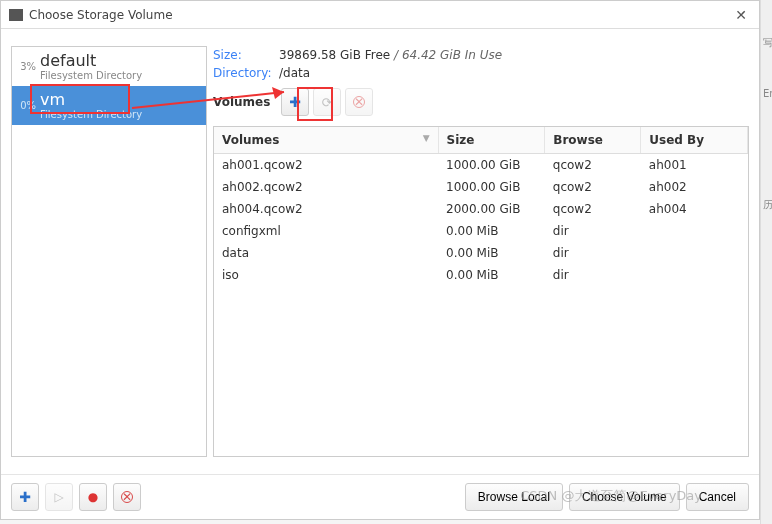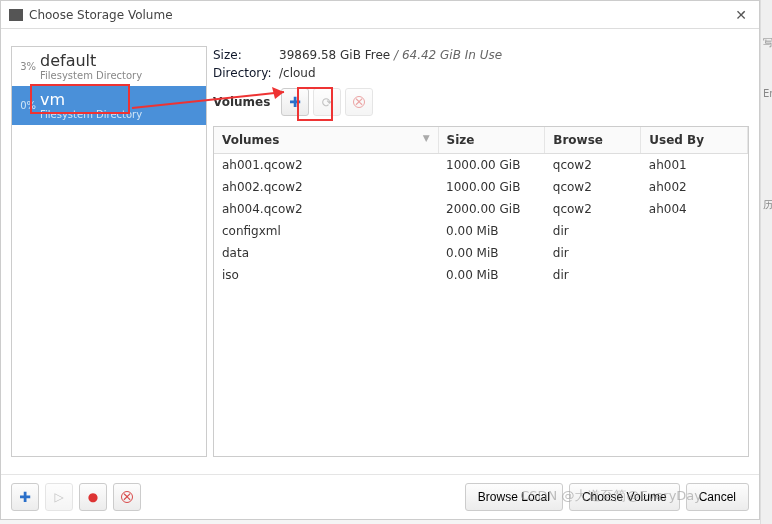--- a/index.html
+++ b/index.html
@@ -15,21 +15,21 @@
     .pool-item { display: flex; align-items: center; padding: 4px 6px; gap: 4px; cursor: pointer; }
     .pool-item.selected { background: #4a90d9; color: #fff; }
     .pool-pct { font-size: 10px; color: #888; width: 18px; text-align: right; }
     .pool-item.selected .pool-pct { color: #d0e5f7; }
     .pool-info { flex: 1; line-height: 1.2; }
     .pool-name { font-size: 16px; }
     .pool-sub { font-size: 10px; color: #888; }
     .pool-item.selected .pool-sub { color: #d0e5f7; }
     .main { flex: 1; display: flex; flex-direction: column; min-height: 0; }
     .inforow { display: flex; padding: 2px 0; font-size: 12px; }
-    .inforow .lbl { width: 66px; color: #0f172a; }
+    .inforow .lbl { width: 66px; color: #3b82f6; }
     .inforow .val { color: #333; }
     .inforow .italic { font-style: italic; color: #666; }
     .vol-header { display: flex; align-items: center; gap: 8px; margin-top: 6px; }
     .vol-header .lbl { font-weight: bold; width: 60px; }
     .btn-group { display: flex; gap: 4px; }
     .icon-btn { width: 28px; height: 28px; border: 1px solid #ccc; background: linear-gradient(#fdfdfd,#ececec); border-radius: 3px; display: flex; align-items: center; justify-content: center; cursor: pointer; }
     .icon-btn.disabled { opacity: 0.5; cursor: default; }
     .plus-icon { font-weight: bold; color: #2a6fc9; font-size: 14px; }
     .refresh-icon { color: #888; font-size: 13px; }
     .del-icon { color: #d94a4a; font-size: 12px; border: 1.5px solid #d94a4a; width: 12px; height: 12px; border-radius: 50%; line-height: 10px; text-align: center; font-weight: bold; }
@@ -81,21 +81,21 @@
       </div>
     </div>
 
     <div class="main">
       <div class="inforow">
         <span class="lbl">Size:</span>
         <span class="val"><span>39869.58 GiB Free</span><span class="italic"> / </span><span class="italic">64.42 GiB In Use</span></span>
       </div>
       <div class="inforow">
         <span class="lbl">Directory:</span>
-        <span class="val">/cloud</span>
+        <span class="val">/data</span>
       </div>
 
       <div class="vol-header">
         <span class="lbl">Volumes</span>
         <div class="btn-group">
           <div class="icon-btn">
               <span class="plus-icon">✚</span>
             </div>
           <div class="icon-btn disabled">
               <span class="refresh-icon">⟳</span>

